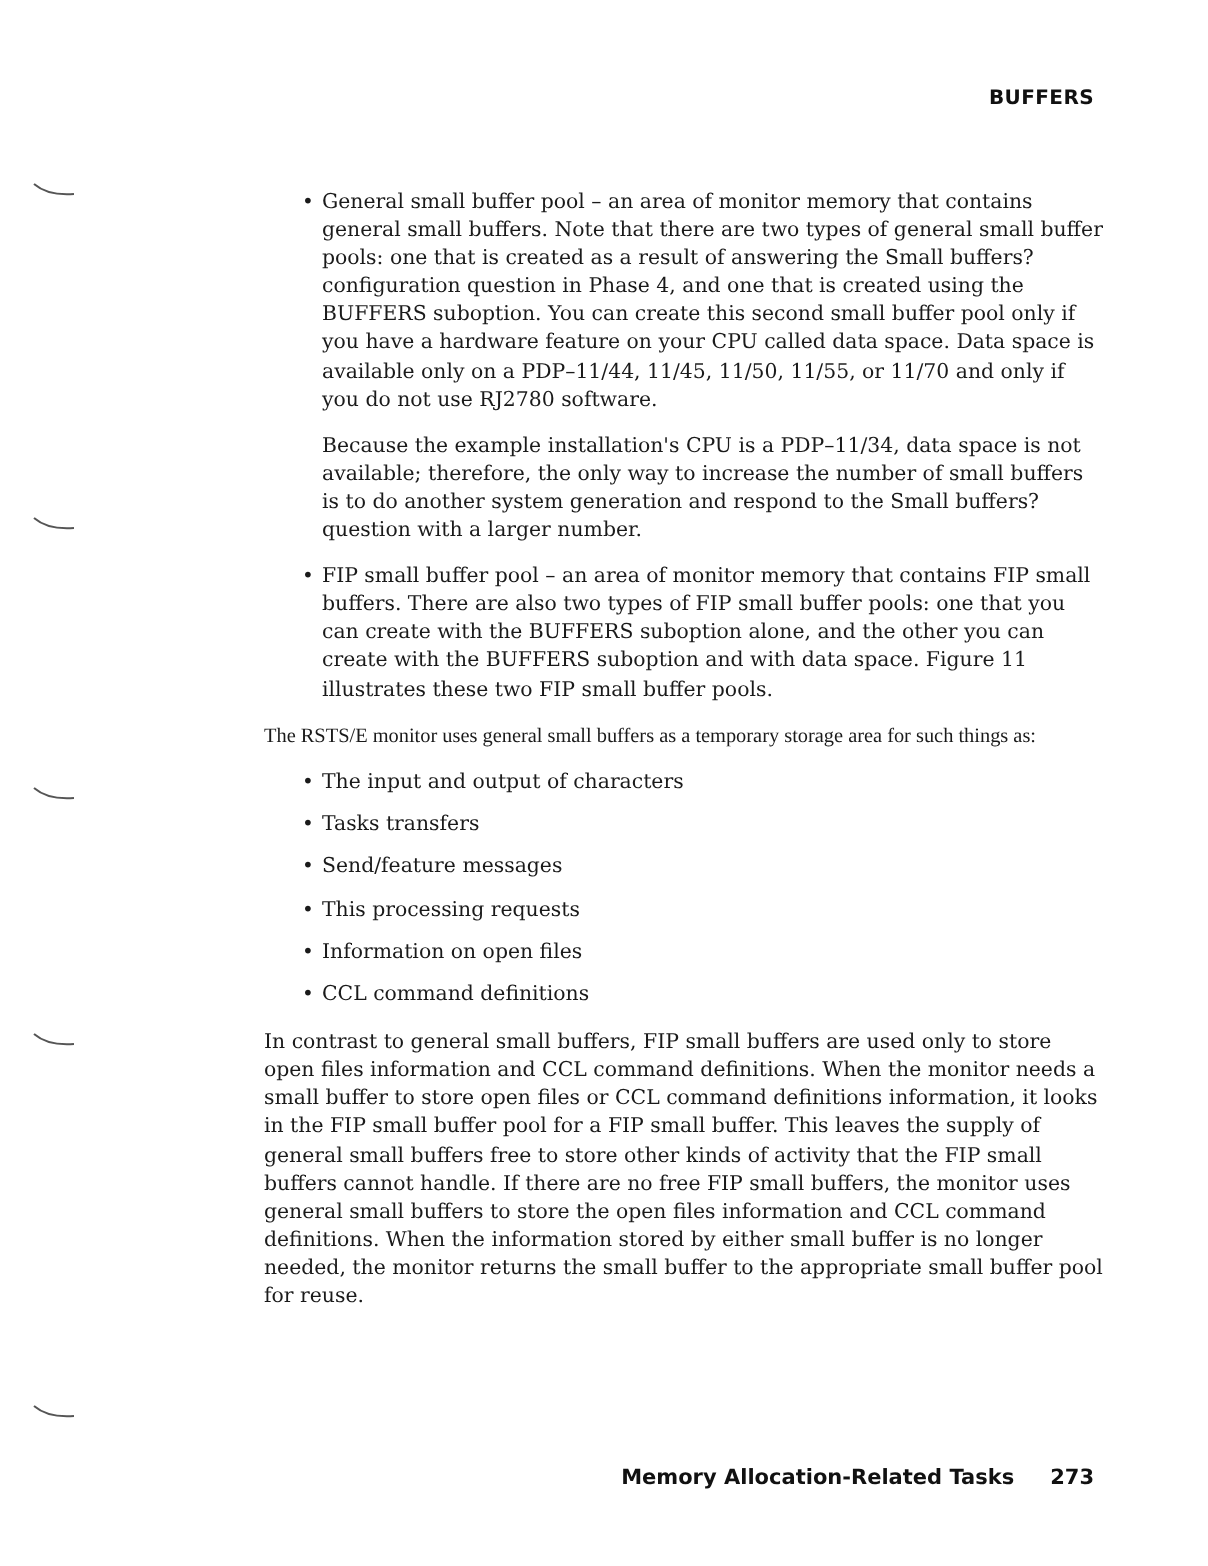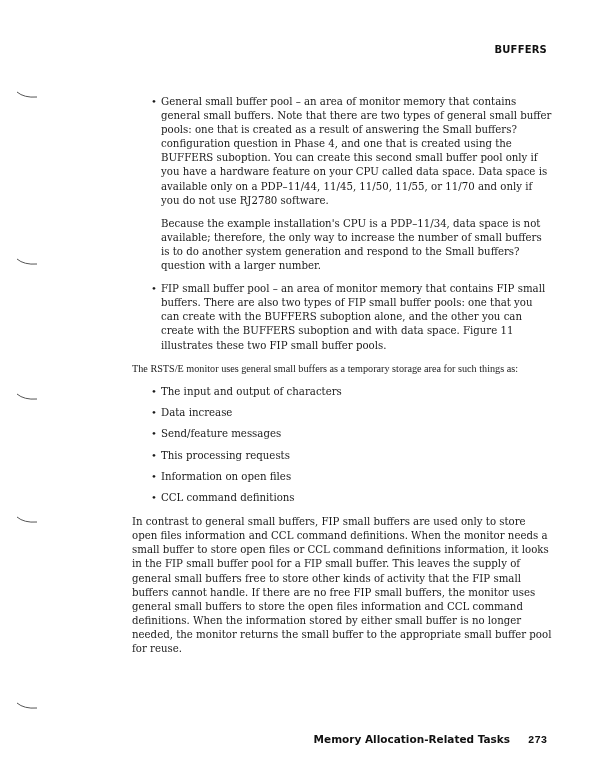--- a/index.html
+++ b/index.html
@@ -33,21 +33,21 @@
     .def-item p + p { margin-top: 9px; }
     .term { }
     .para { margin-bottom: 9px !important; font-family: Liberation Serif, serif; }
     ul.simple-list { list-style: none; margin: 0 0 10px 0; padding: 0 0 0 19px; }
     ul.simple-list > li { position: relative; padding-left: 10px; margin-bottom: 7.2px; }
     .footer {
       position: absolute; right: 57px; top: 733px;
       font-family: "DejaVu Sans", "Liberation Sans", sans-serif;
       font-weight: bold; font-size: 10.5px; color: #111;
     }
-    .footer .page-num { margin-left: 18px; font-family: Liberation Mono, monospace; }
+    .footer .page-num { margin-left: 18px; }
   </style>
 </head>
 <body>
 
 <div>
 
   <div class="header-title">BUFFERS</div>
 
   <div class="binding-mark" style="top:91px;">
     <svg width="22" height="8" viewBox="0 0 22 8">
@@ -86,21 +86,21 @@
       <li class="def-item">
         <span class="bullet">•</span>
         <p><span class="term">FIP small buffer pool</span><span> – an area of monitor memory that contains </span><span class="term">FIP small buffers</span><span>. There are also two types of FIP small buffer pools: one that you can create with the BUFFERS suboption alone, and the other you can create with the BUFFERS suboption and with data space. Figure 11 illustrates these two FIP small buffer pools.</span></p>
       </li>
     </ul>
 
     <p class="para">The RSTS/E monitor uses general small buffers as a temporary storage area for such things as:</p>
 
     <ul class="simple-list">
       <li><span class="bullet">•</span><span>The input and output of characters</span></li>
-      <li><span class="bullet">•</span><span>Data increase</span></li>
+      <li><span class="bullet">•</span><span>Tasks transfers</span></li>
       <li><span class="bullet">•</span><span>Send/feature messages</span></li>
       <li><span class="bullet">•</span><span>This processing requests</span></li>
       <li><span class="bullet">•</span><span>Information on open files</span></li>
       <li><span class="bullet">•</span><span>CCL command definitions</span></li>
     </ul>
 
     <p>In contrast to general small buffers, FIP small buffers are used only to store open files information and CCL command definitions. When the monitor needs a small buffer to store open files or CCL command definitions information, it looks in the FIP small buffer pool for a FIP small buffer. This leaves the supply of general small buffers free to store other kinds of activity that the FIP small buffers cannot handle. If there are no free FIP small buffers, the monitor uses general small buffers to store the open files information and CCL command definitions. When the information stored by either small buffer is no longer needed, the monitor returns the small buffer to the appropriate small buffer pool for reuse.</p>
   </div>
 
   <div class="footer">

